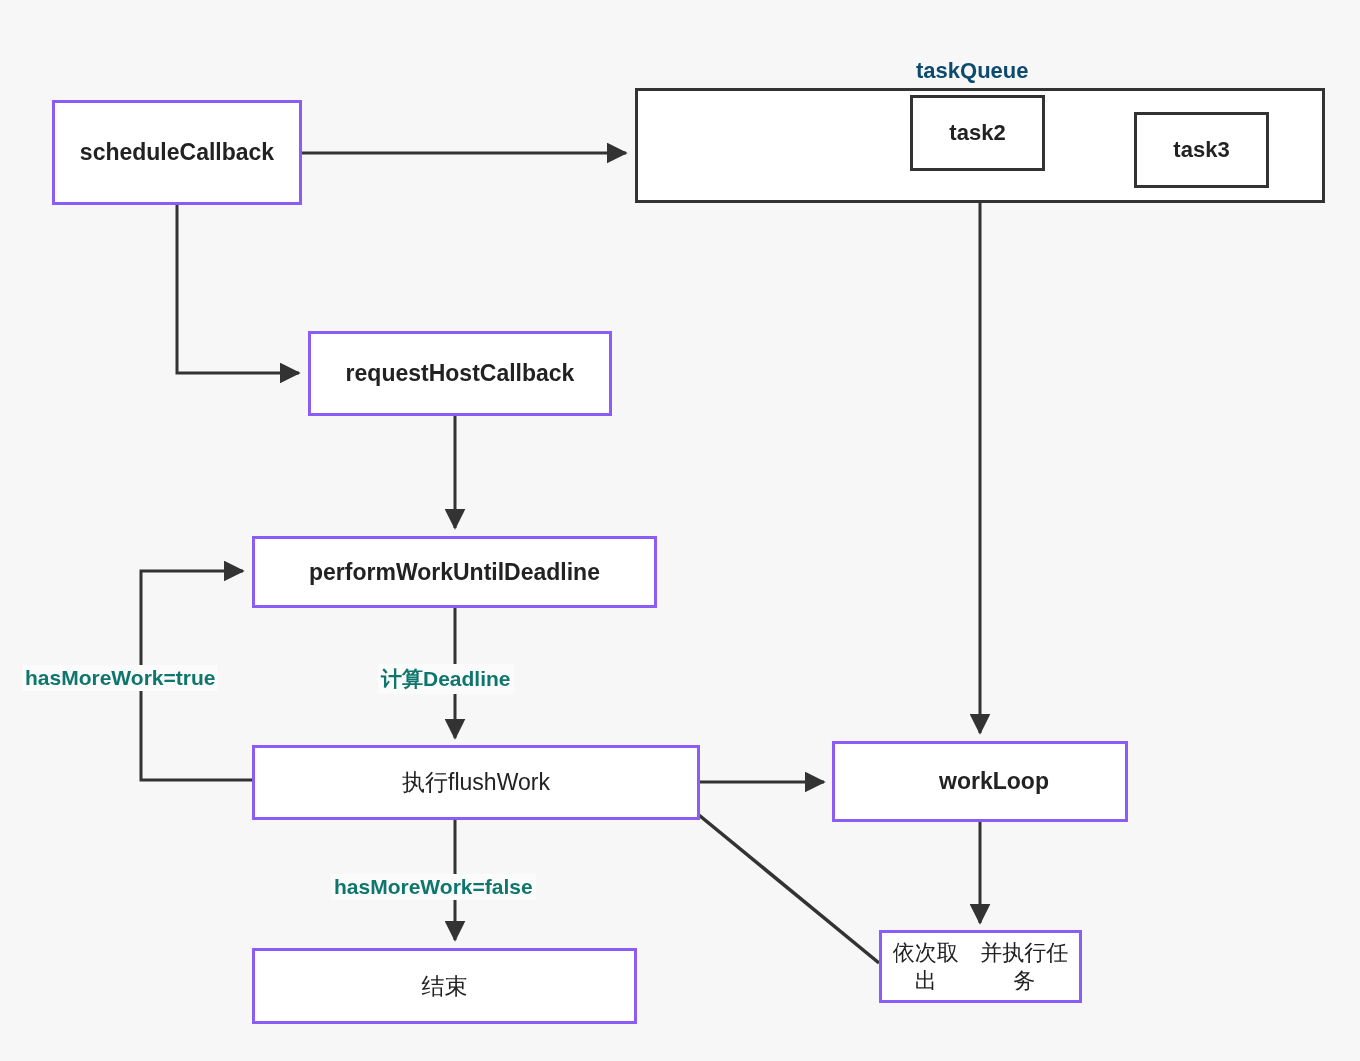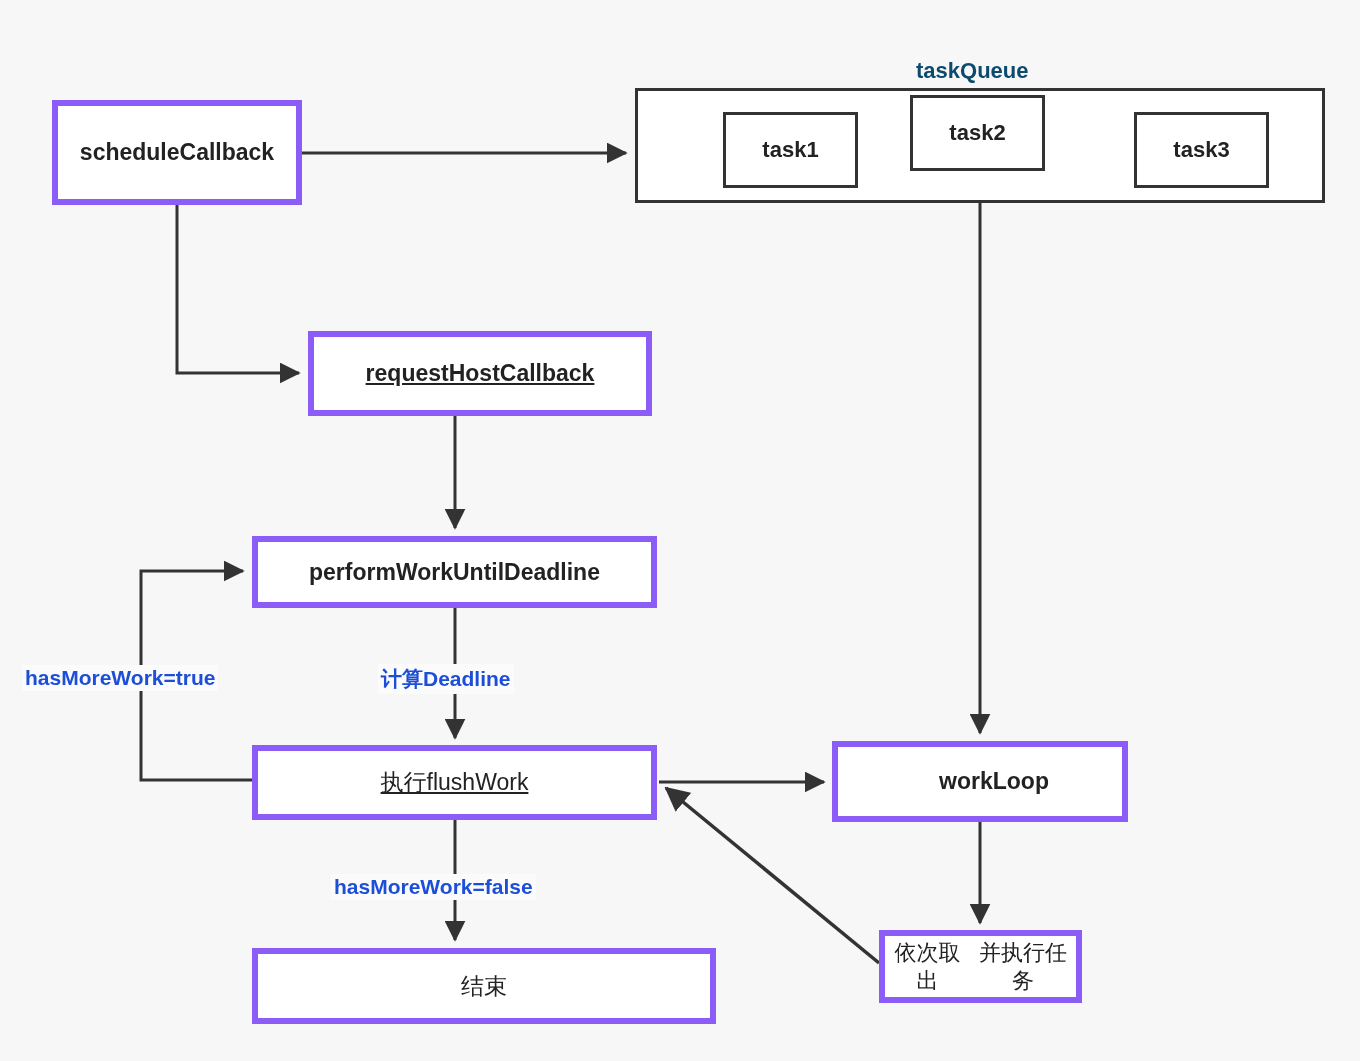--- a/index.html
+++ b/index.html
@@ -22,21 +22,21 @@
     left: 0;
     top: 0;
     width: 1360px;
     height: 1061px;
     pointer-events: none;
   }
   .node {
     position: absolute;
     box-sizing: border-box;
     background: #ffffff;
-    border: 6px solid #8b5cf6;
+    border: 3px solid #8b5cf6;
     display: flex;
     align-items: center;
     justify-content: center;
     text-align: center;
     color: #222222;
     font-weight: bold;
     font-size: 23px;
     line-height: 1.25;
   }
   .node.plain { font-weight: normal; }
@@ -54,21 +54,21 @@
     display: flex;
     align-items: center;
     justify-content: center;
     color: #222222;
     font-weight: bold;
     font-size: 22px;
   }
   .edge-label {
     position: absolute;
     background: #fbfbfb;
-    color: #1d4ed8;
+    color: #0f766e;
     font-weight: bold;
     font-size: 21px;
     white-space: nowrap;
     padding: 1px 3px;
   }
   .group-title {
     position: absolute;
     color: #0c4a6e;
     font-weight: bold;
     font-size: 22px;
@@ -125,47 +125,44 @@
 
     <g>
       <path d="M 879 963 L 666 788" stroke="#333333" stroke-width="3.5" fill="none" marker-end="url(#arrow)"></path>
     </g>
   </svg>
 
   <div class="group-title" style="left:916px; top:58px;">taskQueue</div>
 
   <div class="container-node" style="left:635px; top:88px; width:690px; height:115px;"></div>
 
-  <div class="task-node" style="left:723px; top:112px; width:135px; height:76px;">
-    <span>task1</span>
-  </div>
   <div class="task-node" style="left:910px; top:95px; width:135px; height:76px;">
     <span>task2</span>
   </div>
   <div class="task-node" style="left:1098px; top:112px; width:135px; height:76px;margin-left:36px;">
     <span>task3</span>
   </div>
 
   <div class="node" style="left:52px; top:100px; width:250px; height:105px;">
     <span>scheduleCallback</span>
   </div>
 
-  <div class="node" style="left:308px; top:331px; width:344px; height:85px;text-decoration:underline;">
+  <div class="node" style="left:308px; top:331px; width:304px; height:85px;">
     <span>requestHostCallback</span>
   </div>
 
   <div class="node" style="left:252px; top:536px; width:405px; height:72px;">
     <span>performWorkUntilDeadline</span>
   </div>
 
-  <div class="node plain" style="left:252px; top:745px; width:405px; height:75px;text-decoration:underline;">
+  <div class="node plain" style="left:252px; top:745px; width:448px; height:75px;">
     <span>执行flushWork</span>
   </div>
 
-  <div class="node plain" style="left:252px; top:948px; width:464px; height:76px;align-items:center;">
+  <div class="node plain" style="left:252px; top:948px; width:385px; height:76px;align-items:center;">
     <span>结束</span>
   </div>
 
   <div class="node" style="left:832px; top:741px; width:296px; height:81px;padding-left:28px;">
     <span>workLoop</span>
   </div>
 
   <div class="node plain" style="left:879px; top:930px; width:203px; height:73px; flex-direction:row; font-size:22px;">
     <span>依次取出</span>
     <span>并执行任务</span>

